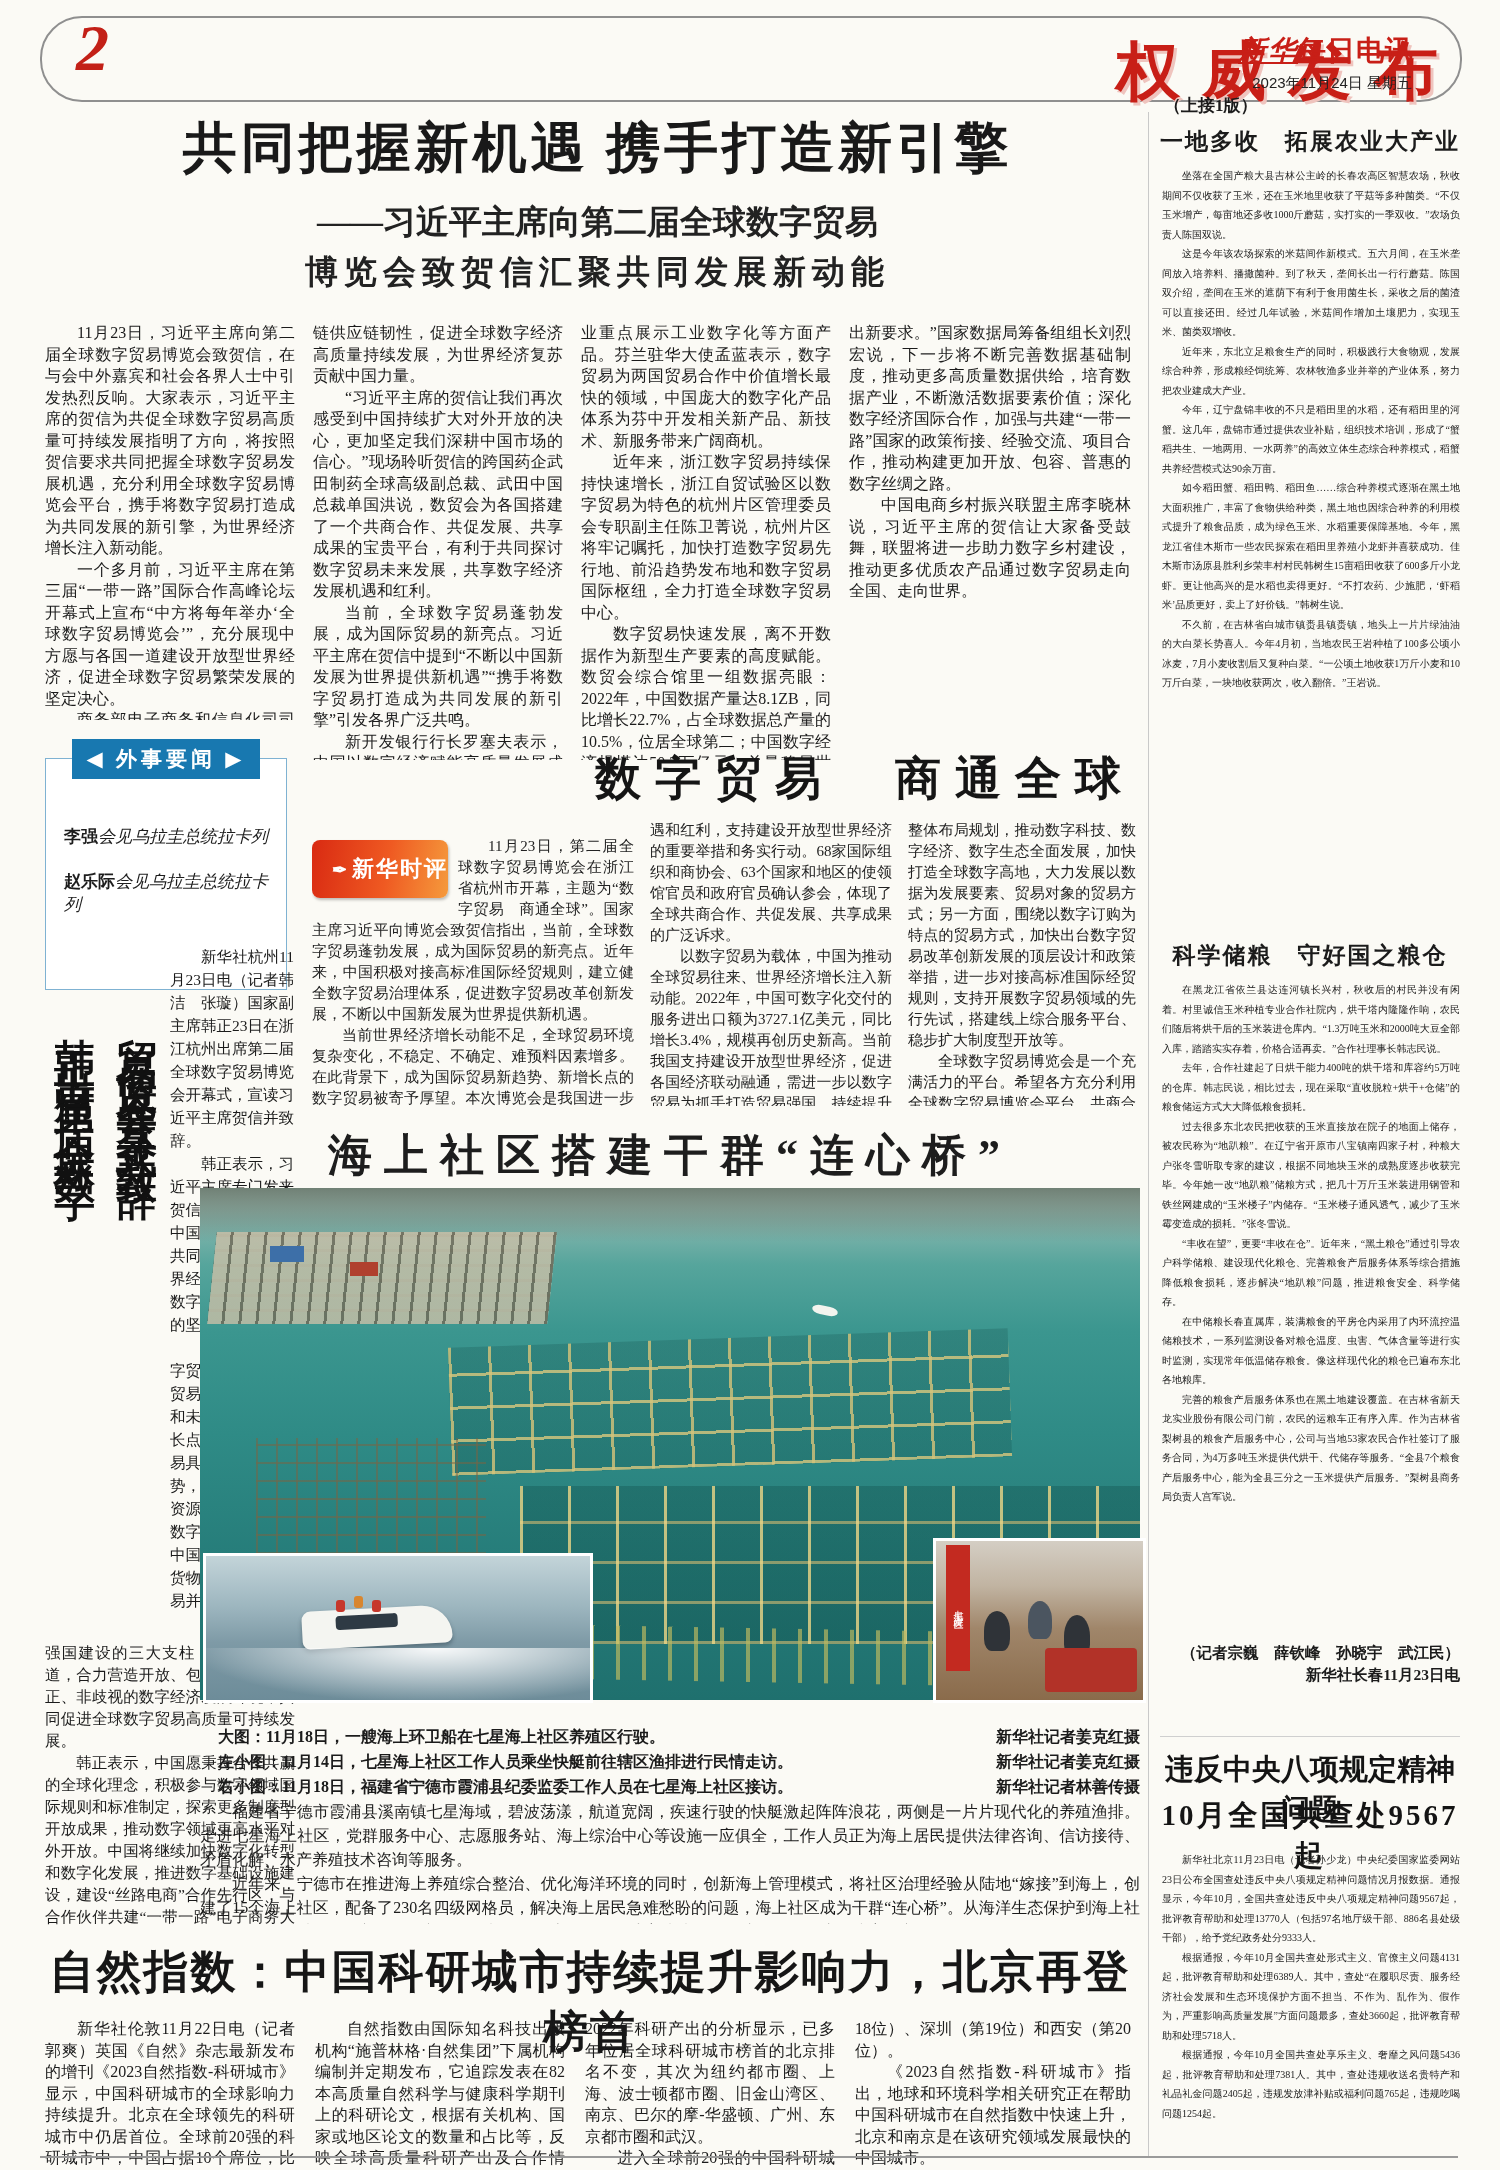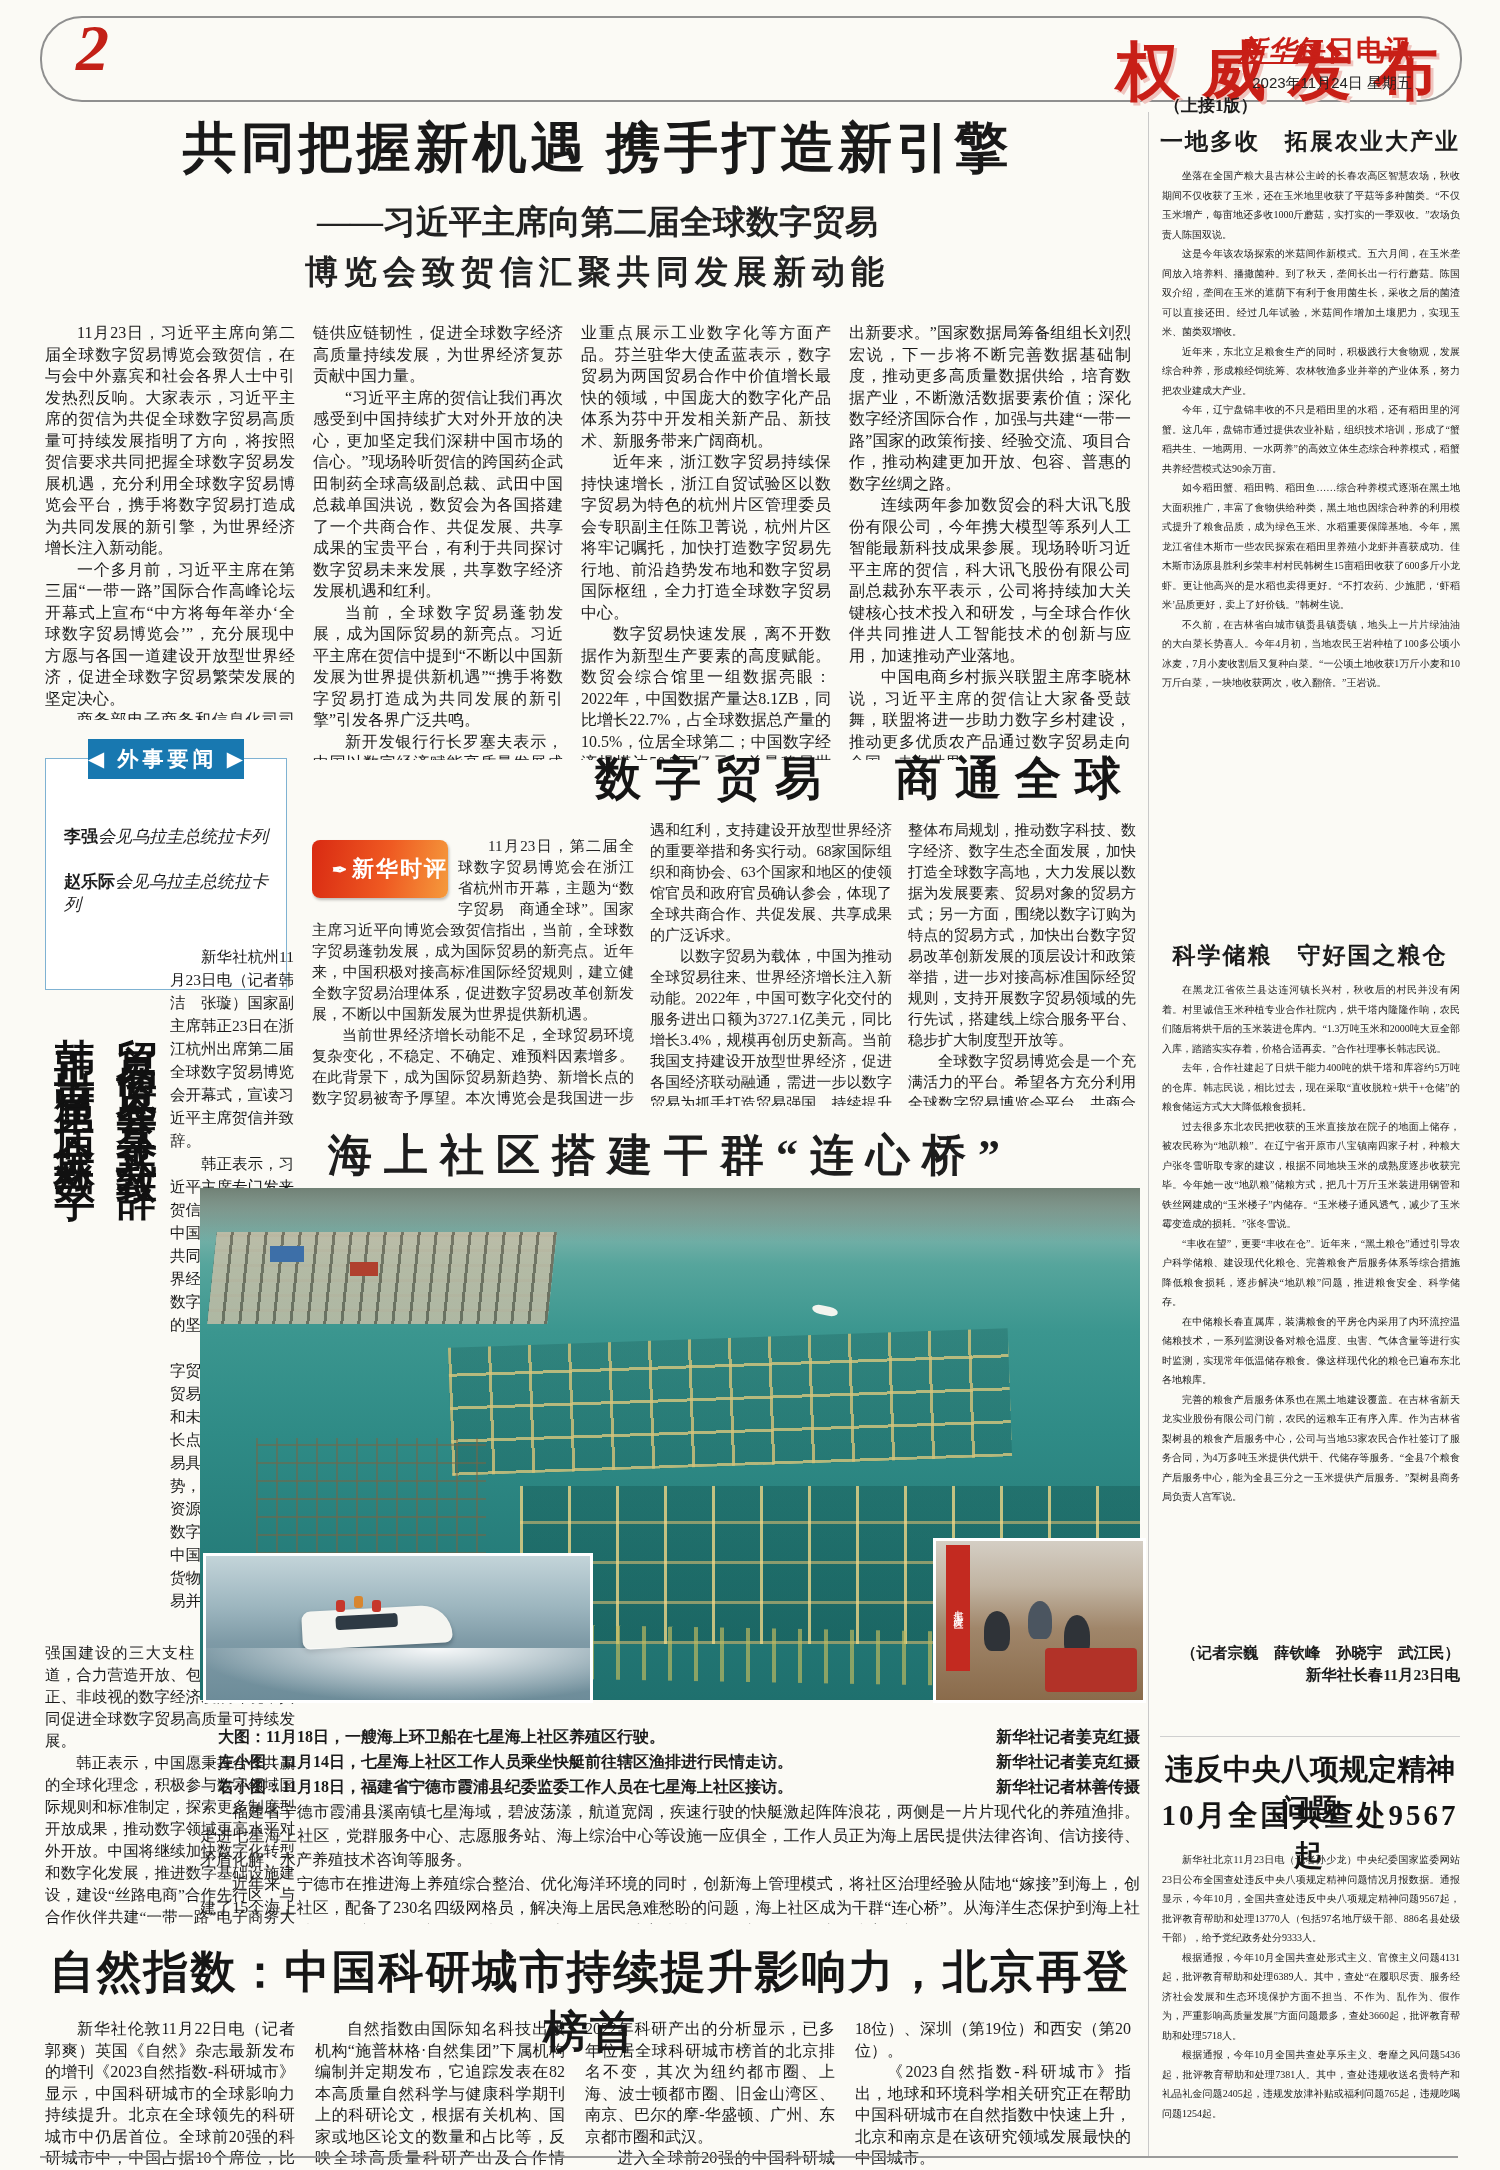--- a/index.html
+++ b/index.html
@@ -16,21 +16,21 @@
   .date-line{position:absolute;right:48px;top:56px;font-size:15px;color:#222;font-family:"Liberation Sans",sans-serif;}
   
   .lead-hl{position:absolute;left:60px;top:112px;width:1075px;text-align:center;font-size:54px;font-weight:900;
         letter-spacing:4px;color:#191919;}
   .lead-sub{position:absolute;left:60px;width:1075px;text-align:center;font-size:33px;font-weight:700;color:#222;}
   .col{position:absolute;text-align:justify;overflow:hidden;font-size:16px;line-height:21.5px;}
   .col p{margin:0;text-indent:2em;}
   .col .cont{text-indent:0;}
   
   .fa-box{position:absolute;left:45px;top:758px;width:240px;height:230px;border:1.5px solid #7fb2d2;background:#fff;}
-  .fa-badge{position:absolute;left:50%;top:-20px;transform:translateX(-50%);width:156px;height:40px;background:#1878b0;
+  .fa-badge{position:absolute;left:50%;top:-20px;transform:translateX(-50%);width:188px;height:40px;background:#1878b0;
         color:#fff;font-size:21px;font-weight:700;text-align:center;line-height:40px;letter-spacing:4px;white-space:nowrap;}
   .fa-items{position:absolute;left:18px;top:44px;right:12px;}
   .fa-item{margin-top:22px;font-size:17px;font-style:italic;color:#1d1d1d;}
   .fa-item b{font-style:normal;font-weight:900;}
   
   .vtitle{position:absolute;top:1005px;width:58px;height:645px;writing-mode:vertical-lr;text-orientation:upright;
         font-size:41px;font-weight:900;letter-spacing:14px;color:#111;}
   
   .cmt-title{position:absolute;left:320px;top:748px;width:815px;text-align:right;font-size:46px;font-weight:700;
         letter-spacing:14px;color:#151515;}
@@ -138,21 +138,20 @@
   <div class="col" style="left:581px;top:322px;width:250px;height:438px;">
     <p class="cont">业重点展示工业数字化等方面产品。芬兰驻华大使孟蓝表示，数字贸易为两国贸易合作中价值增长最快的领域，中国庞大的数字化产品体系为芬中开发相关新产品、新技术、新服务带来广阔商机。</p>
     <div>
         <p>近年来，浙江数字贸易持续保持快速增长，浙江自贸试验区以数字贸易为特色的杭州片区管理委员会专职副主任陈卫菁说，杭州片区将牢记嘱托，加快打造数字贸易先行地、前沿趋势发布地和数字贸易国际枢纽，全力打造全球数字贸易中心。</p>
         <p>数字贸易快速发展，离不开数据作为新型生产要素的高度赋能。数贸会综合馆里一组数据亮眼：2022年，中国数据产量达8.1ZB，同比增长22.7%，占全球数据总产量的10.5%，位居全球第二；中国数字经济规模达50.2万亿元，总量稳居世界第二。</p>
       </div>
   </div>
   <div class="col" style="left:849px;top:322px;width:282px;height:438px;">
     <p class="cont">出新要求。”国家数据局筹备组组长刘烈宏说，下一步将不断完善数据基础制度，推动更多高质量数据供给，培育数据产业，不断激活数据要素价值；深化数字经济国际合作，加强与共建“一带一路”国家的政策衔接、经验交流、项目合作，推动构建更加开放、包容、普惠的数字丝绸之路。</p>
     <div>
-        <p>连续两年参加数贸会的科大讯飞股份有限公司，今年携大模型等系列人工智能最新科技成果参展。现场聆听习近平主席的贺信，科大讯飞股份有限公司副总裁孙东平表示，公司将持续加大关键核心技术投入和研发，与全球合作伙伴共同推进人工智能技术的创新与应用，加速推动产业落地。</p>
         <p>中国电商乡村振兴联盟主席李晓林说，习近平主席的贺信让大家备受鼓舞，联盟将进一步助力数字乡村建设，推动更多优质农产品通过数字贸易走向全国、走向世界。</p>
       </div>
 
   </div>
 
   <div class="fa-box">
     <div class="fa-badge">◀ 外事要闻 ▶</div>
     <div class="fa-items">
       <div class="fa-item"><b>李强</b><span>会见乌拉圭总统拉卡列</span></div>
       <div class="fa-item"><b>赵乐际</b><span>会见乌拉圭总统拉卡列</span></div>

